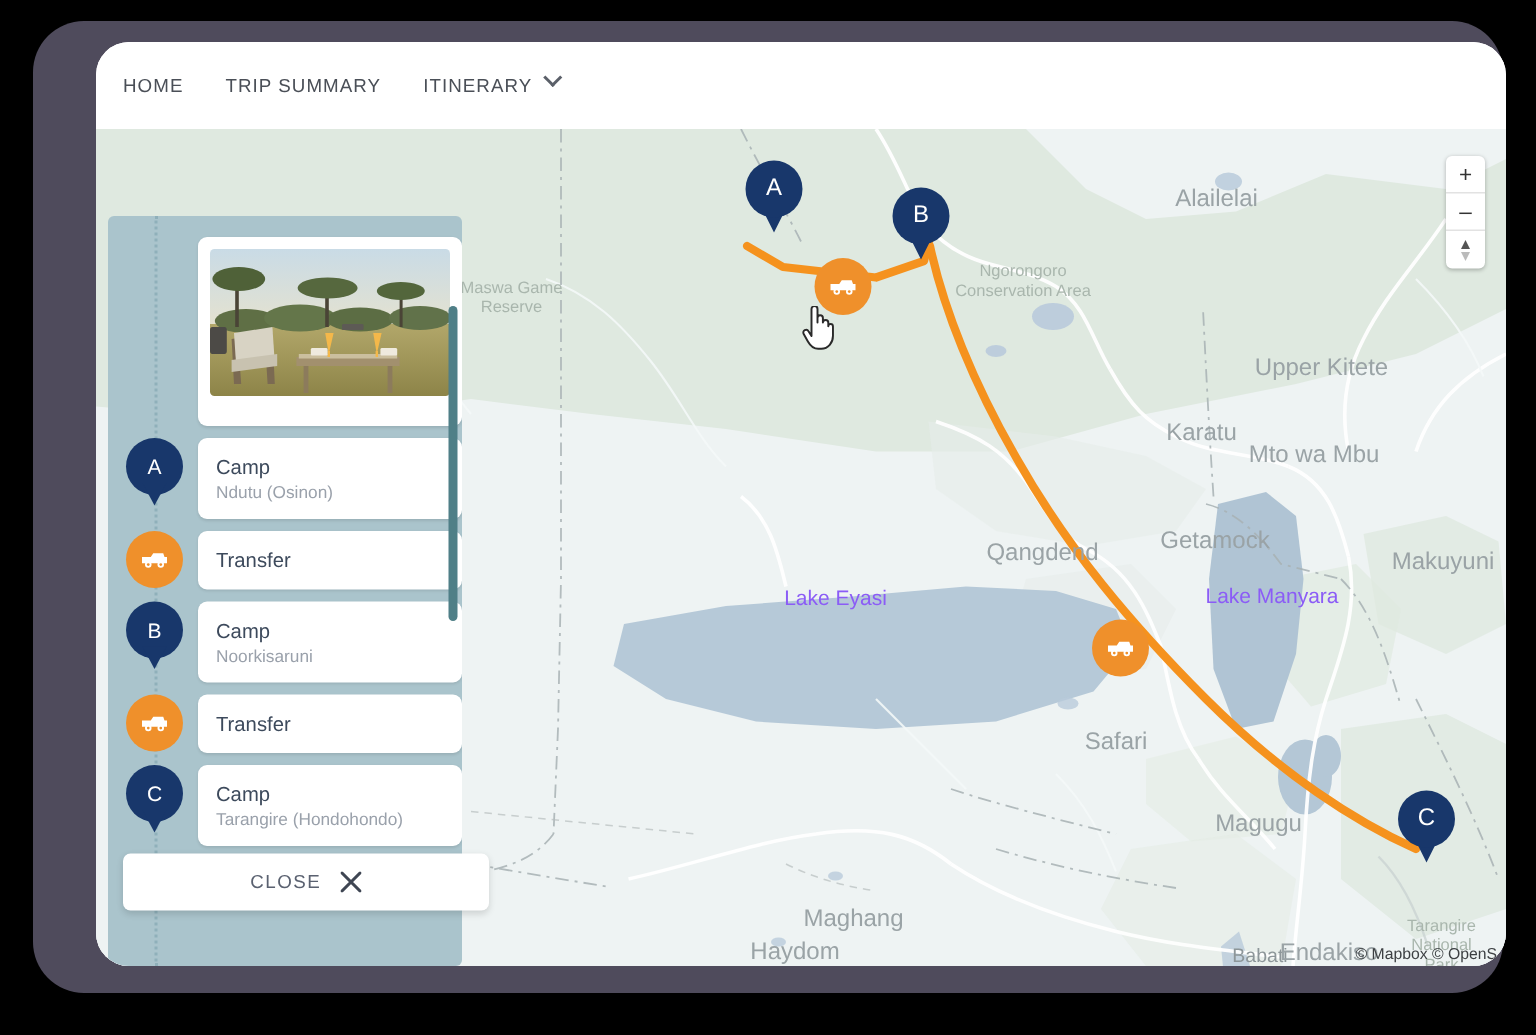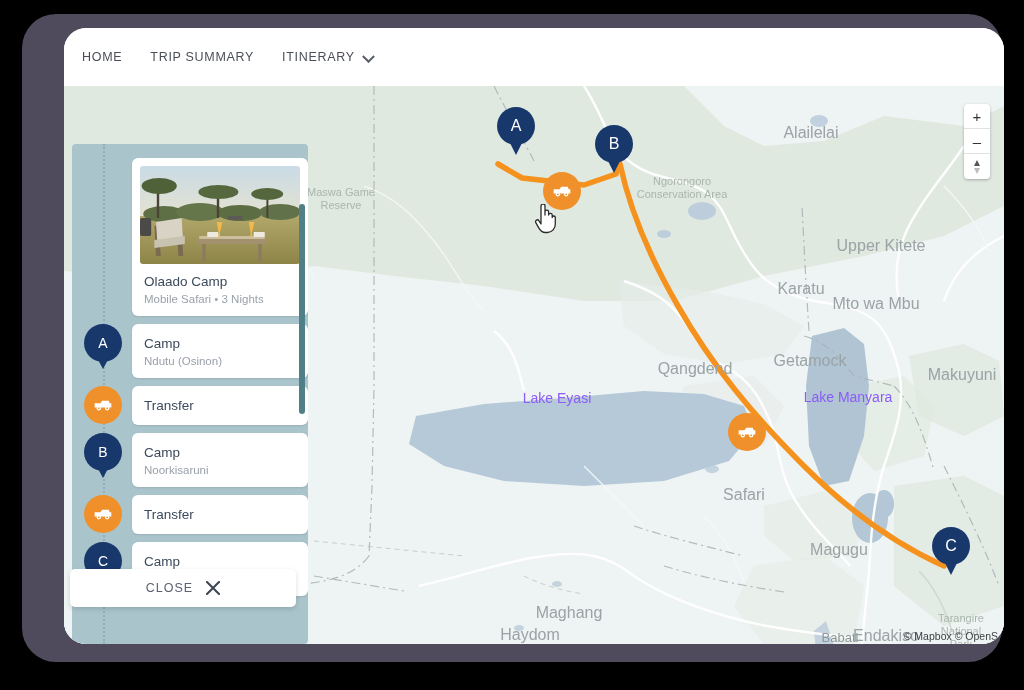--- a/index.html
+++ b/index.html
@@ -34,21 +34,21 @@
     background: #ffffff;
     display: flex; align-items: center;
     padding-left: 18px;
     z-index: 40;
   }
   .nav-item {
     font-size: 12.5px;
     letter-spacing: 0.7px;
     color: #4a4f57;
     margin-right: 28px;
-    display: flex; align-items: flex-end;
+    display: flex; align-items: flex-start;
     cursor: pointer;
   }
   .nav-caret {
     display: inline-block;
     margin-left: 9px;
     width: 9px; height: 9px;
     border-right: 2px solid #5b6069;
     border-bottom: 2px solid #5b6069;
     transform: rotate(45deg) translate(-2px,-2px);
   }
@@ -240,22 +240,22 @@
     width: 6px; height: 210px;
     background: #4f7f87;
     border-radius: 3px;
     z-index: 36;
     cursor: pointer;
   }
 
   
   .panel-btn {
     position: absolute;
-    left: 6px;
-    width: 226px;
+    left: 18px;
+    width: 244px;
     height: 38px;
     background: #ffffff;
     border-radius: 5px;
     box-shadow: 0 2px 5px rgba(0,0,0,.14);
     display: flex; align-items: center; justify-content: center;
     font-size: 12.5px;
     letter-spacing: 1px;
     color: #5a6170;
     z-index: 38;
     cursor: pointer;
@@ -500,24 +500,20 @@
                   <path d="M96,56 L99,70 L103,56 Z" fill="#f4b84a"></path>
                   <rect x="98" y="68" width="2" height="4" fill="#f4b84a"></rect>
                   <path d="M136,56 L139,70 L143,56 Z" fill="#f4b84a"></path>
                   <rect x="138" y="68" width="2" height="4" fill="#f4b84a"></rect>
                   <rect x="112,0" y="52" width="14" height="18" rx="2" fill="#4c4a46"></rect>
                   <rect x="110" y="50" width="18" height="4" rx="1" fill="#5d5a55"></rect>
                   <rect x="84" y="66" width="14" height="5" rx="1" fill="#efeade"></rect>
                   <rect x="142" y="66" width="14" height="5" rx="1" fill="#efeade"></rect>
                 </svg>
               </div>
-              <div class="photo-caption">
-                <div class="card-title">Olaado Camp</div>
-                <div class="card-sub">Mobile Safari  •  3 Nights</div>
-              </div>
             </div>
           </div>
 
           <div class="row">
             <div class="badge pinbadge">
               <div class="tail"></div>
               <div class="circ">
                 <span>A</span>
               </div>
             </div>

